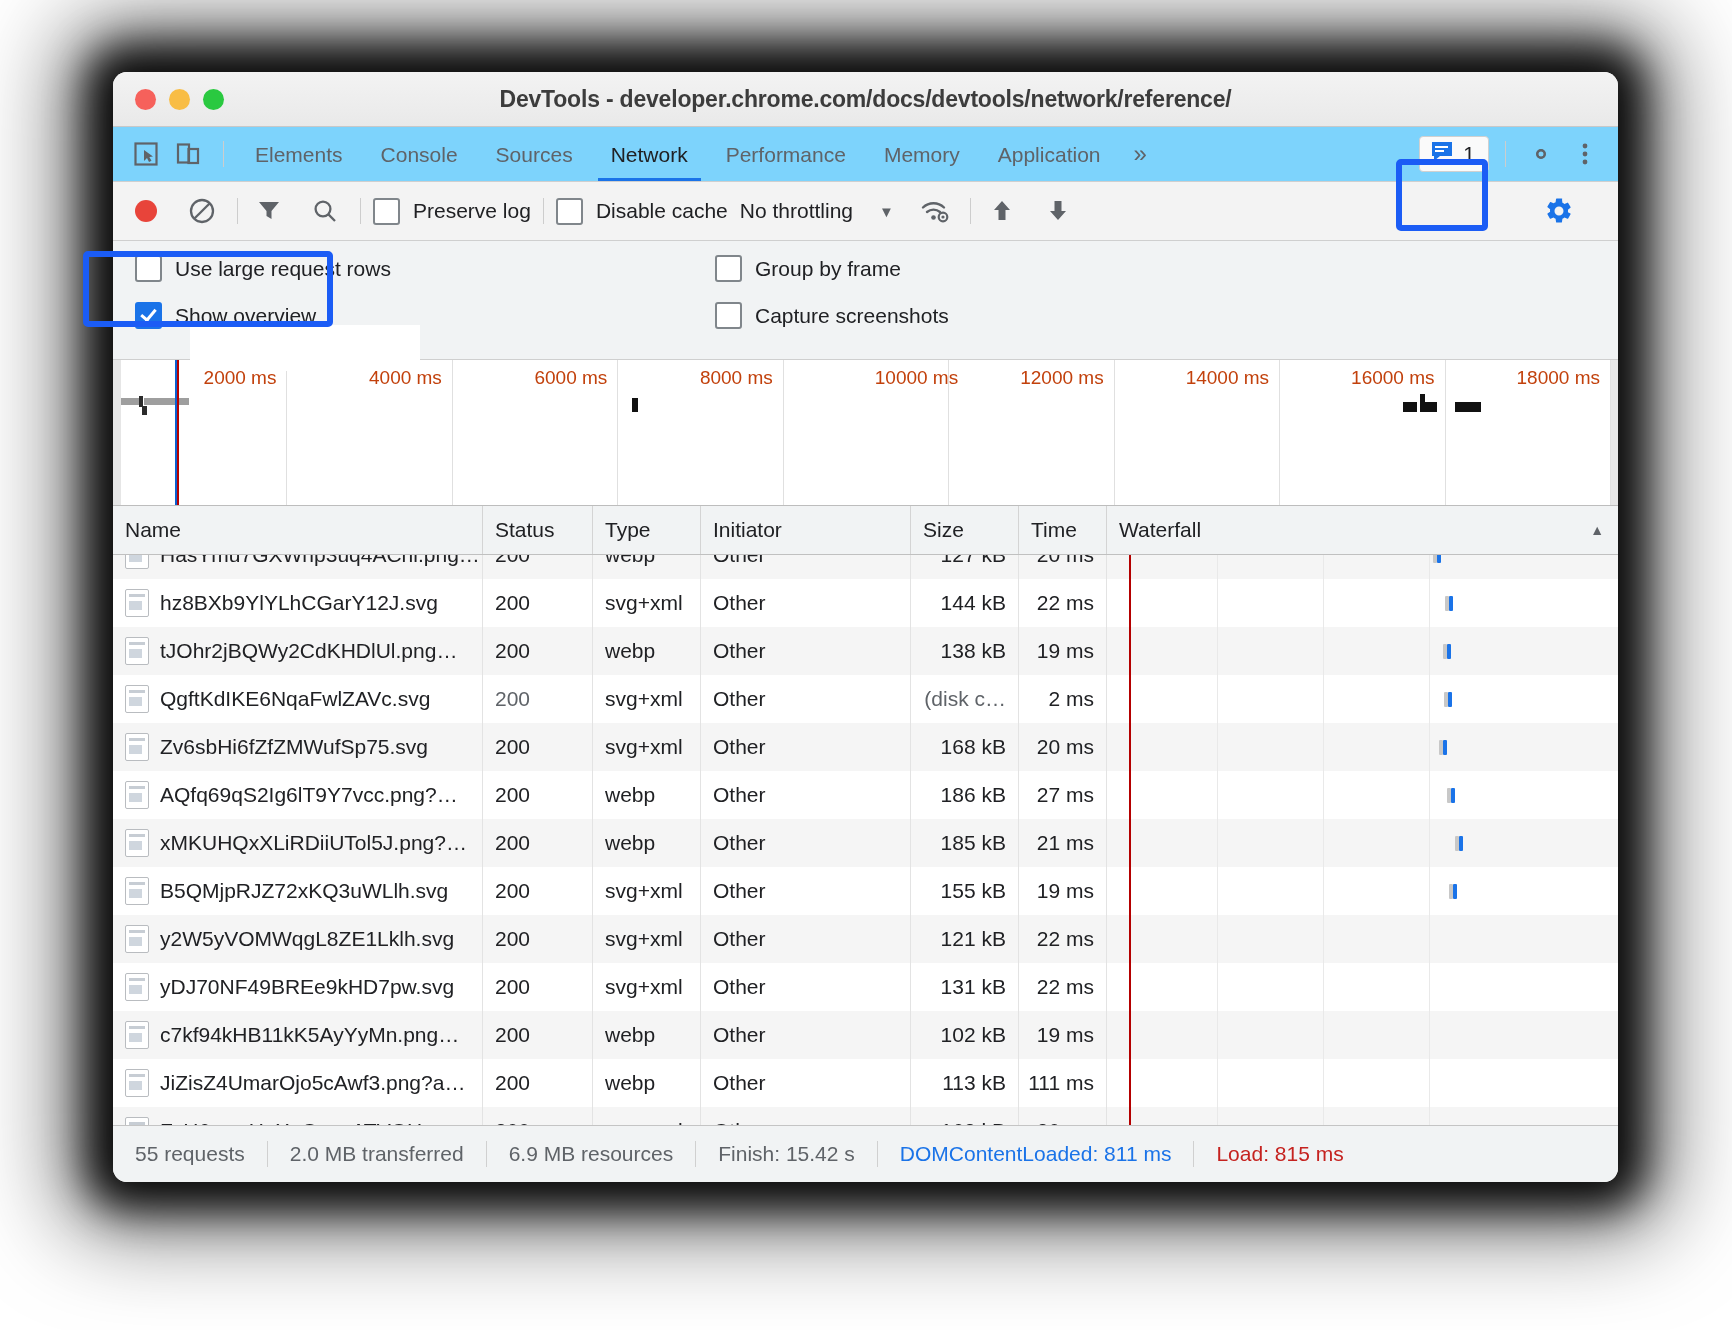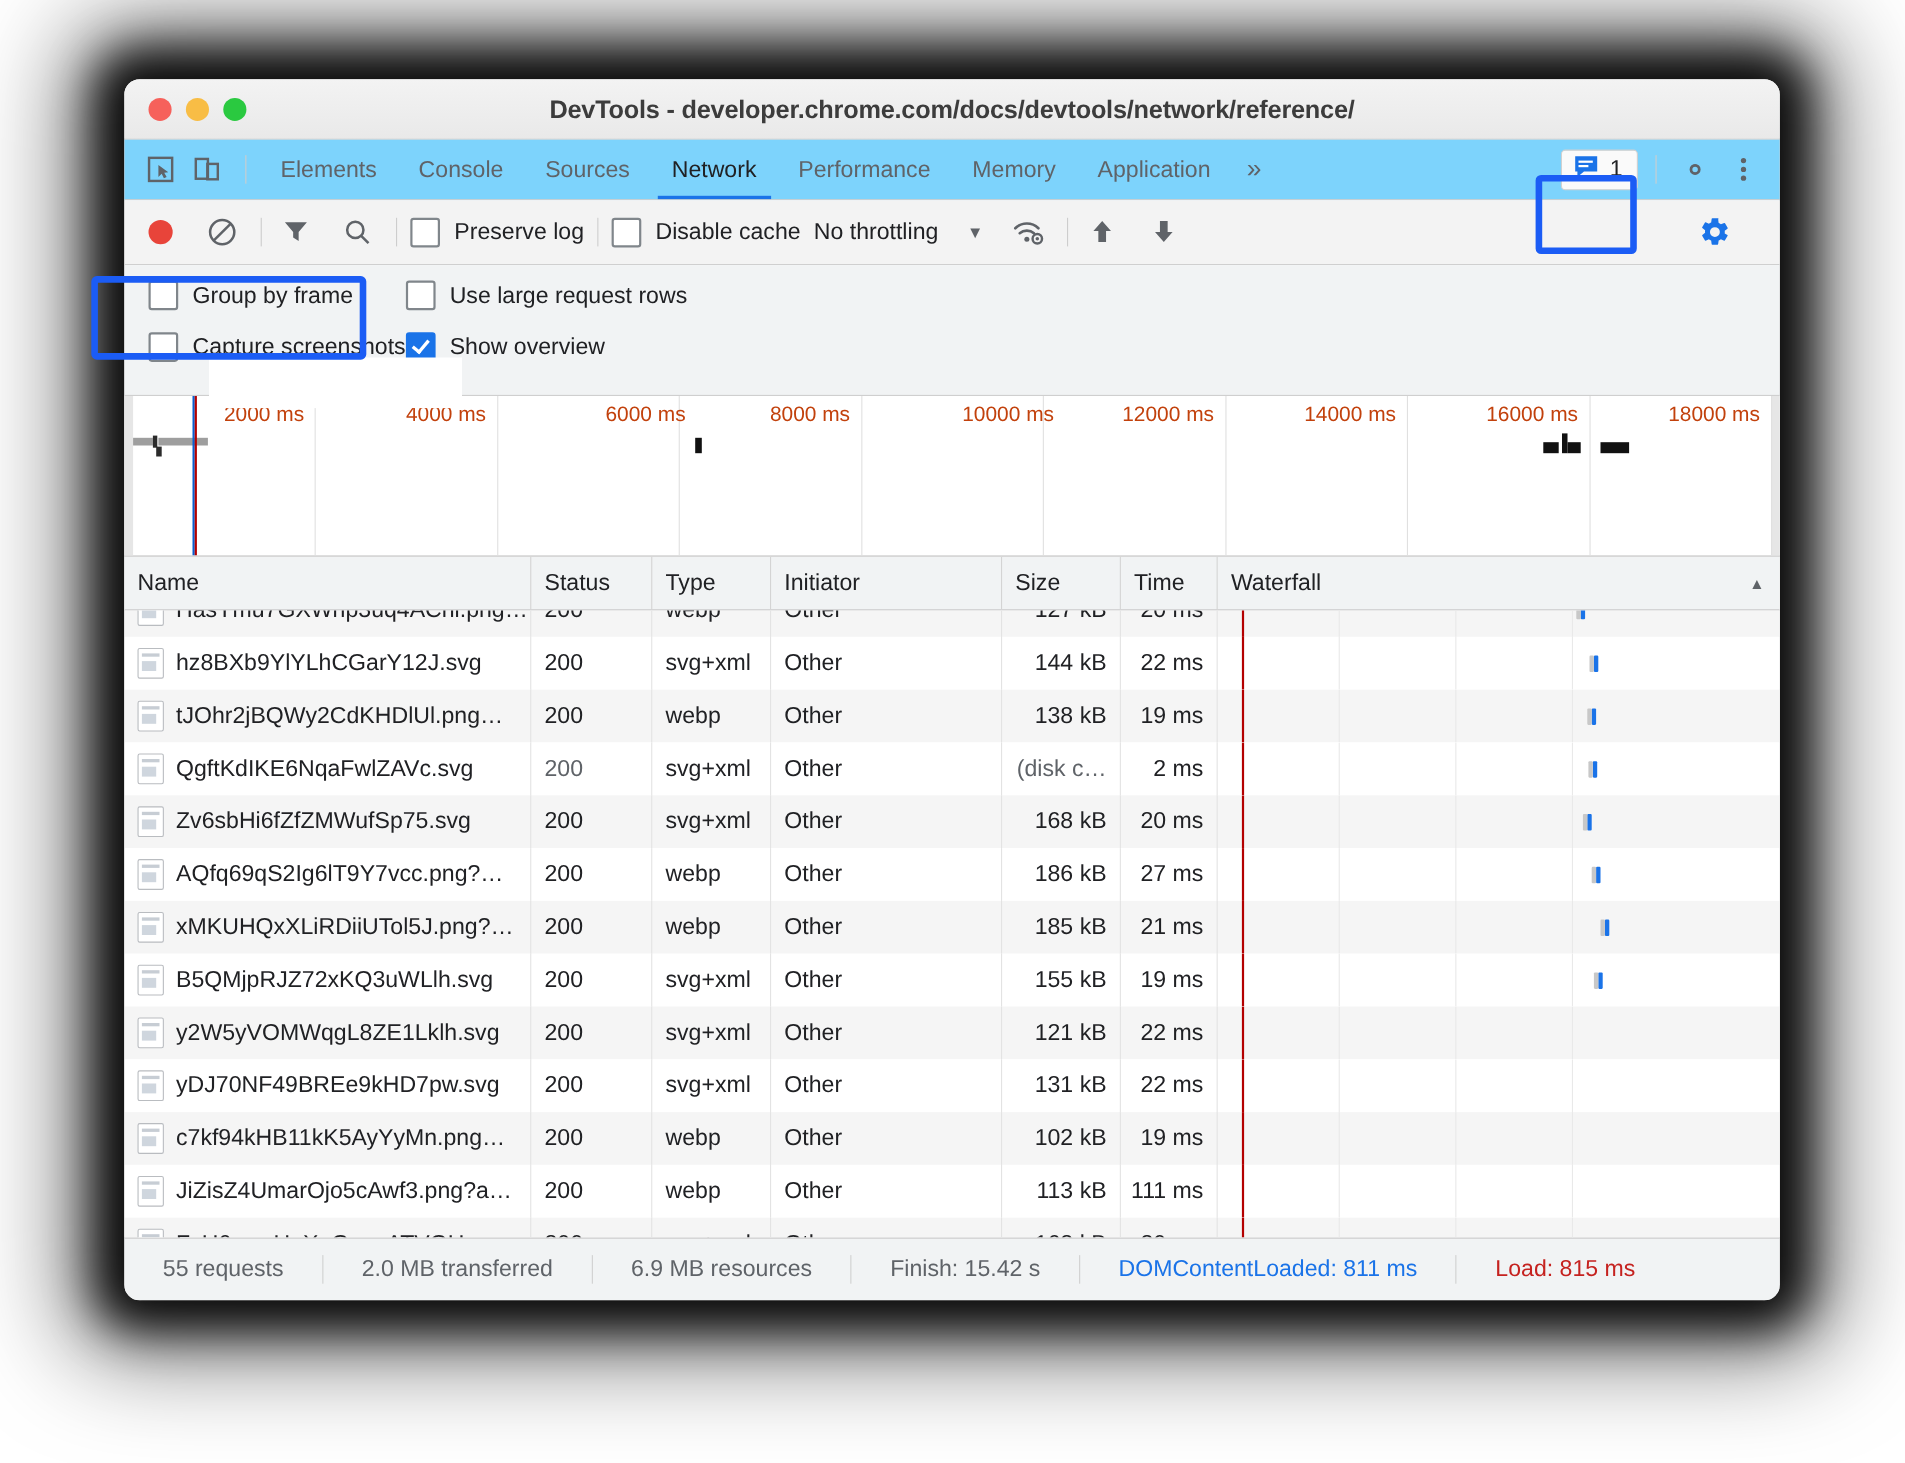--- a/index.html
+++ b/index.html
@@ -154,21 +154,21 @@
   .nametext{overflow:hidden;white-space:nowrap;text-overflow:ellipsis;}
   .muted{color:#5f6368;}
   .wfline{position:absolute;top:0;bottom:0;width:2px;background:#b40000;}
   .wfgrid{position:absolute;top:0;bottom:0;width:1px;background:#e9e9e9;}
   .wfbar{position:absolute;top:17px;height:15px;border-radius:1px;}
   
   .statusbar{
     flex:0 0 56px;height:56px;background:#f1f3f4;border-top:1px solid #c4c4c4;
     display:flex;align-items:center;font-size:21px;color:#5f6368;
   }
-  .sbitem{padding:0 35px;border-right:1px solid #d0d0d0;height:26px;line-height:26px;display:flex;align-items:center;}
+  .sbitem{padding:0 22px;border-right:1px solid #d0d0d0;height:26px;line-height:26px;display:flex;align-items:center;}
   .sbitem:last-child{border-right:none;}
   .sbblue{color:#1a73e8;}
   .sbred{color:#c5221f;}
   
   .hl{
     position:absolute;border:6px solid #1b5cf5;border-radius:5px;
     box-sizing:border-box;pointer-events:none;z-index:40;
   }
   .hl-overlay{position:absolute;z-index:39;background:#fff;}
 </style>
@@ -302,52 +302,52 @@
     <div style="position:absolute;right:36px;display:flex;align-items:center;">
       <div class="iconbtn">
         <svg width="30" height="30" viewBox="0 0 24 24">
           <path fill="#1a73e8" d="M19.14,12.94a7.07,7.07,0,0,0,.05-.94,7.07,7.07,0,0,0-.05-.94l2-1.58a.49.49,0,0,0,.12-.61l-1.92-3.32a.49.49,0,0,0-.59-.22l-2.39,1a7,7,0,0,0-1.62-.94l-.36-2.54A.48.48,0,0,0,13.9,2H10.1a.48.48,0,0,0-.47.41L9.27,4.95a7,7,0,0,0-1.62.94l-2.39-1a.49.49,0,0,0-.59.22L2.75,8.43a.49.49,0,0,0,.12.61l2,1.58a7.07,7.07,0,0,0,0,1.88l-2,1.58a.49.49,0,0,0-.12.61l1.92,3.32a.49.49,0,0,0,.59.22l2.39-1a7,7,0,0,0,1.62.94l.36,2.54a.48.48,0,0,0,.47.41h3.8a.48.48,0,0,0,.47-.41l.36-2.54a7,7,0,0,0,1.62-.94l2.39,1a.49.49,0,0,0,.59-.22l1.92-3.32a.49.49,0,0,0-.12-.61ZM12,15.6A3.6,3.6,0,1,1,15.6,12,3.6,3.6,0,0,1,12,15.6Z"></path>
         </svg>
       </div>
     </div>
   </div>
 
   <div class="settings">
+    <div class="scol c1">
+      <div class="cbrow">
+        <span class="cb"></span>
+        <span>Use large request rows</span>
+      </div>
+      <div class="cbrow">
+        <span class="cb checked"></span>
+        <span>Show overview</span>
+      </div>
+    </div>
     <div class="scol">
       <div class="cbrow">
         <span class="cb"></span>
         <span>Group by frame</span>
       </div>
       <div class="cbrow">
         <span class="cb"></span>
         <span>Capture screenshots</span>
-      </div>
-    </div>
-    <div class="scol c1">
-      <div class="cbrow">
-        <span class="cb"></span>
-        <span>Use large request rows</span>
-      </div>
-      <div class="cbrow">
-        <span class="cb checked"></span>
-        <span>Show overview</span>
       </div>
     </div>
   </div>
 
   <div class="overview">
     <div class="leftgutter"></div>
     <div class="rightgutter"></div>
     <div id="ov-ticks">
         <div class="ovtick" style="left: 173.444px;"></div>
         <div class="ovlabel" style="left: 8px; width: 155.444px;">2000 ms</div>
         <div class="ovtick" style="left: 338.889px;"></div>
         <div class="ovlabel" style="left: 173.444px; width: 155.444px;">4000 ms</div>
         <div class="ovtick" style="left: 504.333px;"></div>
-        <div class="ovlabel" style="left: 338.889px; width: 155.444px; margin-left: 16px;">6000 ms</div>
+        <div class="ovlabel" style="left: 338.889px; width: 155.444px;">6000 ms</div>
         <div class="ovtick" style="left: 669.778px;"></div>
         <div class="ovlabel" style="left: 504.333px; width: 155.444px;">8000 ms</div>
         <div class="ovtick" style="left: 835.222px;"></div>
         <div class="ovlabel" style="left: 669.778px; width: 155.444px; margin-left: 20px;">10000 ms</div>
         <div class="ovtick" style="left: 1000.67px;"></div>
         <div class="ovlabel" style="left: 835.222px; width: 155.444px;">12000 ms</div>
         <div class="ovtick" style="left: 1166.11px;"></div>
         <div class="ovlabel" style="left: 1000.67px; width: 155.444px;">14000 ms</div>
         <div class="ovtick" style="left: 1331.56px;"></div>
         <div class="ovlabel" style="left: 1166.11px; width: 155.444px;">16000 ms</div>

